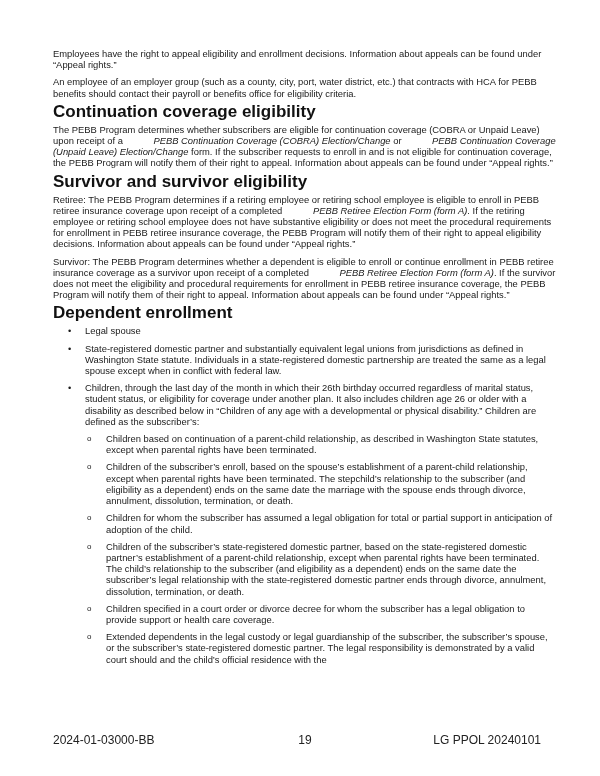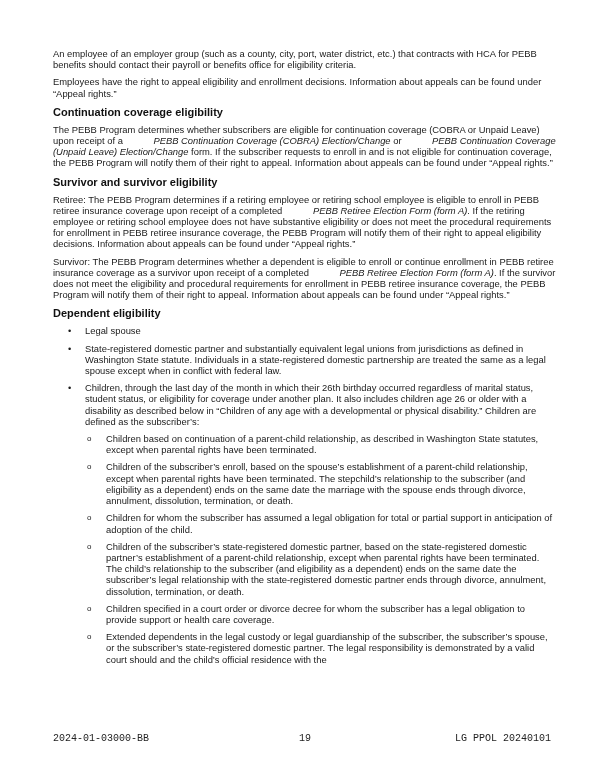--- a/index.html
+++ b/index.html
@@ -5,53 +5,53 @@
   html, body { margin: 0; padding: 0; background: #ffffff; }
   body { width: 600px; height: 776px; position: relative; overflow: hidden; }
   .page {
     position: absolute; left: 53px; top: 48px; width: 504px;
     font-family: "Liberation Sans", sans-serif;
     font-size: 9.4px; line-height: 11.2px; color: #1a1a1a;
   }
   p { margin: 0 0 6px 0; }
   h2 {
     font-family: "Liberation Sans", sans-serif;
-    font-size: 11px; font-weight: bold; margin: 2px 0 5px 0; line-height: 14px; color: #111;
+    font-size: 17px; font-weight: bold; margin: 2px 0 5px 0; line-height: 14px; color: #111;
   }
   i { font-style: italic; padding-left: 28px; }
   b { font-weight: normal; }
   ul.l1 { list-style: none; margin: 0; padding: 0; }
   ul.l1 > li { position: relative; padding-left: 32px; margin-bottom: 6px; }
   ul.l1 > li > .bullet { position: absolute; left: 15px; top: 0; }
   ul.l2 { list-style: none; margin: 6px 0 0 0; padding: 0; }
   ul.l2 > li { position: relative; padding-left: 21px; margin-bottom: 6px; }
   ul.l2 > li > .bullet { position: absolute; left: 2px; top: 0; font-size: 8px; }
   .footer {
     position: absolute; left: 53px; top: 733px; width: 504px; height: 12px;
-    font-family: Liberation Mono, monospace; font-size: 10px; color: #222;
+    font-family: Liberation Sans, sans-serif; font-size: 12px; color: #222;
   }
   .footer .left { position: absolute; left: 0; top: 0; }
   .footer .center { position: absolute; left: 0; width: 100%; text-align: center; top: 0; }
-  .footer .right { position: absolute; right: 6px; top: 0; }
+  .footer .right { position: absolute; right: 16px; top: 0; }
 </style>
 </head>
 <body>
 
 <div class="page">
+  <p>Employees have the right to appeal eligibility and enrollment decisions. Information about appeals can be found under “Appeal rights.”</p>
   <p>An employee of an employer group (such as a county, city, port, water district, etc.) that contracts with HCA for PEBB benefits should contact their payroll or benefits office for eligibility criteria.</p>
-  <p>Employees have the right to appeal eligibility and enrollment decisions. Information about appeals can be found under “Appeal rights.”</p>
 
   <h2>Continuation coverage eligibility</h2>
   <p><span>The PEBB Program determines whether subscribers are eligible for continuation coverage (COBRA or Unpaid Leave) upon receipt of a </span><i>PEBB Continuation Coverage (COBRA) Election/Change</i><span> or </span><i>PEBB Continuation Coverage (Unpaid Leave) Election/Change</i><span> form. If the subscriber requests to enroll in and is not eligible for continuation coverage, the PEBB Program will notify them of their right to appeal. Information about appeals can be found under “Appeal rights.”</span></p>
 
   <h2>Survivor and survivor eligibility</h2>
   <p><b>Retiree:</b><span> The PEBB Program determines if a retiring employee or retiring school employee is eligible to enroll in PEBB retiree insurance coverage upon receipt of a completed </span><i>PEBB Retiree Election Form (form A)</i><span>. If the retiring employee or retiring school employee does not have substantive eligibility or does not meet the procedural requirements for enrollment in PEBB retiree insurance coverage, the PEBB Program will notify them of their right to appeal eligibility decisions. Information about appeals can be found under “Appeal rights.”</span></p>
   <p><b>Survivor:</b><span> The PEBB Program determines whether a dependent is eligible to enroll or continue enrollment in PEBB retiree insurance coverage as a survivor upon receipt of a completed </span><i>PEBB Retiree Election Form (form A)</i><span>. If the survivor does not meet the eligibility and procedural requirements for enrollment in PEBB retiree insurance coverage, the PEBB Program will notify them of their right to appeal. Information about appeals can be found under “Appeal rights.”</span></p>
 
-  <h2>Dependent eligibility</h2>
+  <h2>Dependent enrollment</h2>
 
   <ul class="l1">
     <li>
       <span class="bullet">•</span>
       <span>Legal spouse</span>
     </li>
     <li>
       <span class="bullet">•</span>
       <span>State-registered domestic partner and substantially equivalent legal unions from jurisdictions as defined in Washington State statute. Individuals in a state-registered domestic partnership are treated the same as a legal spouse except when in conflict with federal law.</span>
     </li>

